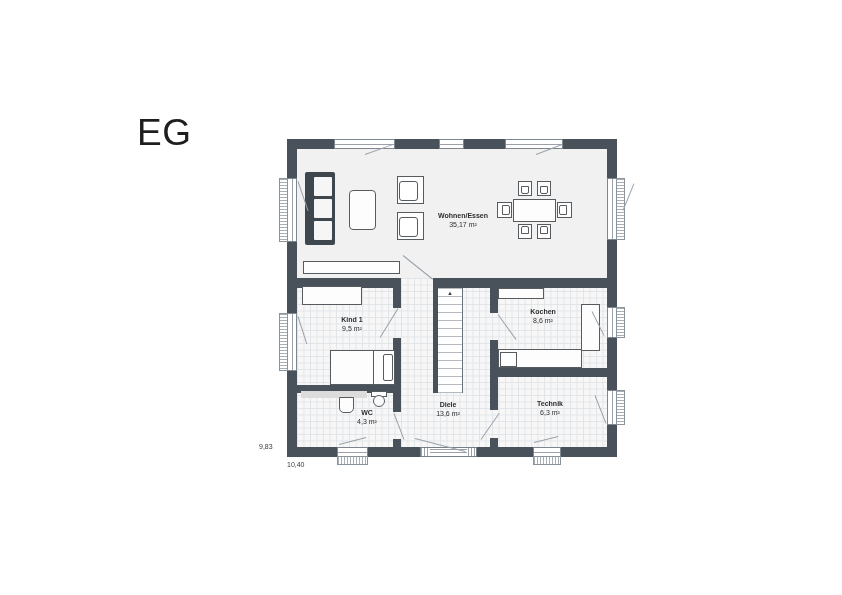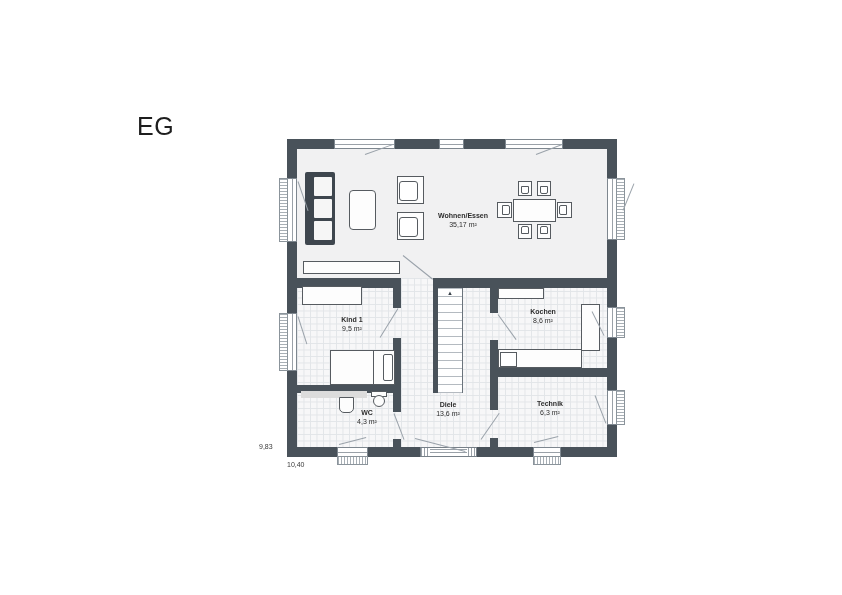--- a/index.html
+++ b/index.html
@@ -1,19 +1,19 @@
 <!DOCTYPE html>
 <html style="--wall: #49525a; --floor-living: #f1f1f2; --floor-tile: #f7f7f8; --tile-line: #e2e5e8; --furniture-line: #565b60; --swing-line: #9aa2aa; --sofa: #3e464e; --text: #2d2d2d;"><head>
 <meta charset="utf-8">
 <style>
   *{box-sizing:border-box;margin:0;padding:0}
   html,body{background:#fff}
   body{font-family:"Liberation Sans",sans-serif}
   #canvas{position:relative;width:842px;height:595px;background:#fff;overflow:hidden}
-  #eg-title{position:absolute;left:137px;top:112px;font-size:25px;color:#1e1e1e;letter-spacing:.5px;font-weight:400}
+  #eg-title{position:absolute;left:137px;top:112px;font-size:37px;color:#1e1e1e;letter-spacing:.5px;font-weight:400}
   #plan{position:absolute;left:287px;top:139px;width:330px;height:318px}
   .wall{position:absolute;background:var(--wall,#49525a)}
   .floor-living{position:absolute;background:var(--floor-living,#f1f1f2)}
   .floor-tile{position:absolute;background-color:var(--floor-tile,#f7f7f8);
     background-image:linear-gradient(var(--tile-line,#e2e5e8) 1px,transparent 1px),
                      linear-gradient(90deg,var(--tile-line,#e2e5e8) 1px,transparent 1px);
     background-size:6.5px 6.5px}
   .win{position:absolute;background:#fff;border:1px solid #7e878f}
   .win-h::after{content:"";position:absolute;left:0;right:0;top:45%;border-top:1px solid #9aa1a8}
   .win-v::after{content:"";position:absolute;top:0;bottom:0;left:45%;border-left:1px solid #9aa1a8}

